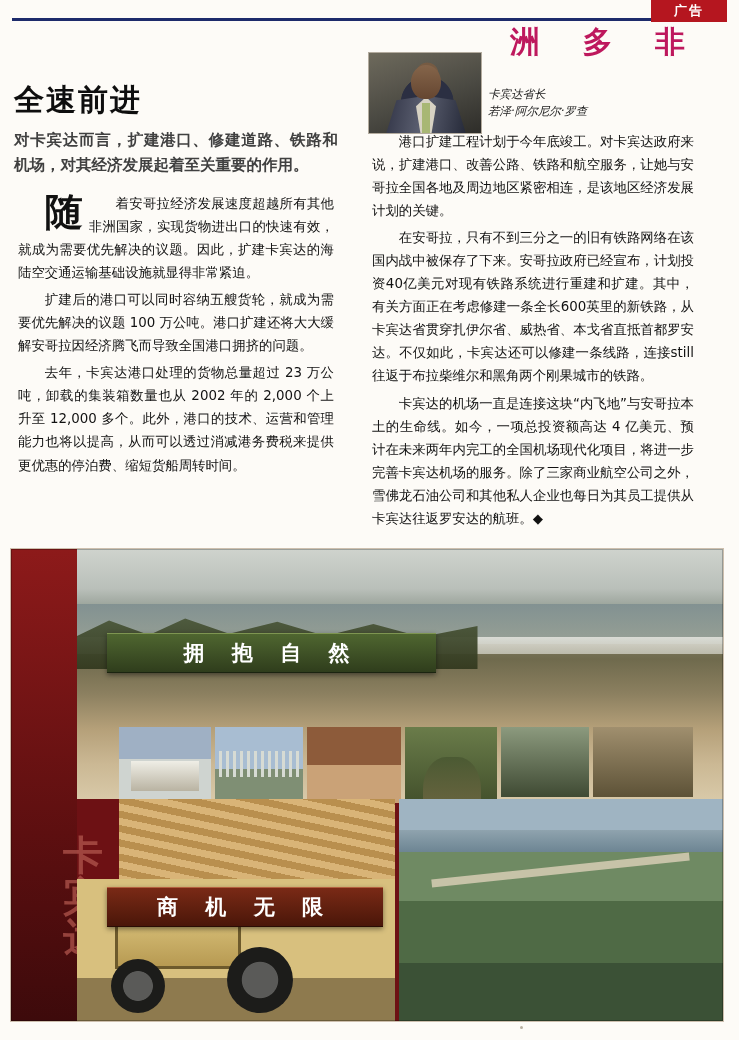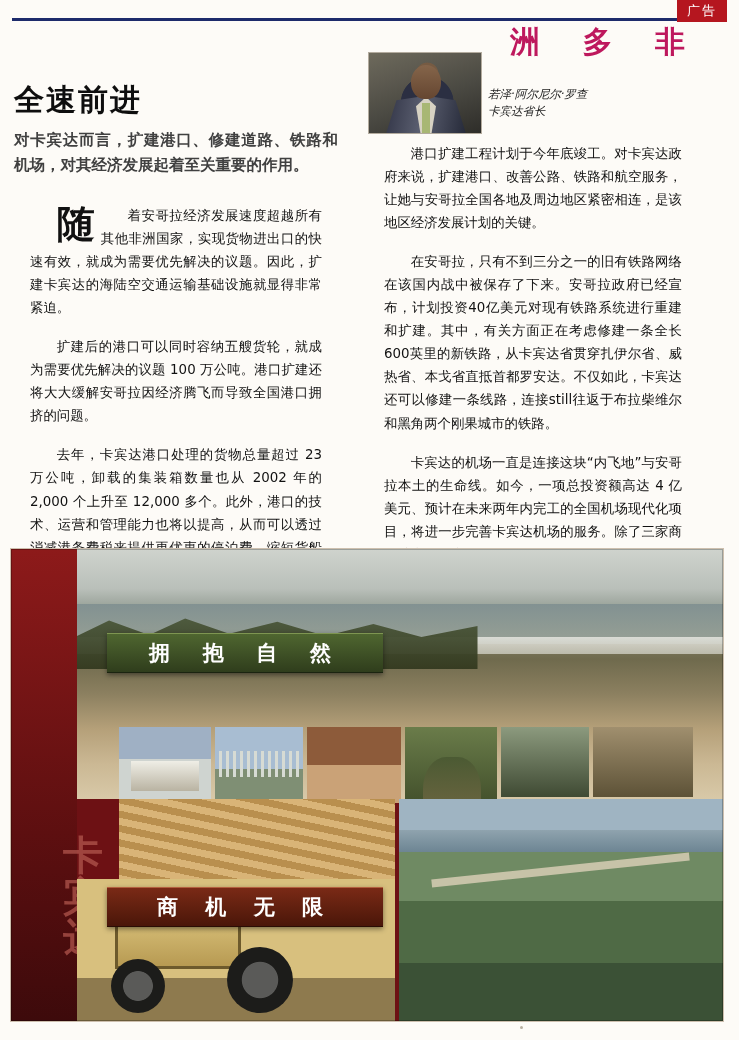--- a/index.html
+++ b/index.html
@@ -24,26 +24,26 @@
   .top-rule {
     position: absolute;
     left: 12px; right: 12px; top: 18px;
     height: 3px;
     background: #1d2b6b;
   }
   .ad-tab {
     position: absolute;
     right: 12px;
     top: 0px;
-    width: 50px;
+    width: 76px;
     height: 22px;
     background: #b5161f;
     color: #ffffff;
     font-size: 13px;
-    font-weight: normal;
+    font-weight: bold;
     letter-spacing: 2px;
     display: flex;
     align-items: center;
     justify-content: center;
   }
   .ghost-title {
     position: absolute;
     right: 38px;
     top: 22px;
     font-size: 30px;
@@ -135,21 +135,21 @@
   }
 
   
   .col {
     position: absolute;
     font-size: 13.4px;
     line-height: 1.72;
     color: #111;
     text-align: justify;
   }
-  .col p { margin: 16px; text-indent: 2em; }
+  .col p { margin: 4px; text-indent: 2em; }
   .col-left  { left: 14px;  top: 188px; width: 324px; }
   .col-right { left: 368px; top: 126px; width: 330px; }
 
   .dropcap-block {
     position: relative;
     min-height: 56px;
   }
   .dropcap {
     float: left;
     font-size: 38px;
@@ -224,21 +224,21 @@
     justify-content: center;
     color: #ffffff;
     font-weight: bold;
     letter-spacing: 10px;
     font-size: 21px;
     background: linear-gradient(180deg,#4f6630,#2f3d1c);
     border-top: 1px solid #7e9551;
     border-bottom: 1px solid #1b2410;
     box-shadow: 0 2px 5px rgba(0,0,0,.45);
   }
-  .ribbon-1 { left: 96px; top: 84px; width: 276px; height: 38px; font-family: Liberation Mono, monospace; }
+  .ribbon-1 { left: 96px; top: 84px; width: 329px; height: 38px; }
   .ribbon-2 {
     left: 96px; top: 338px; width: 276px; height: 38px;
     background: linear-gradient(180deg,#7a2a16,#4a1609);
     border-top: 1px solid #a9people;
     border-top-color: #b3603f;
     border-bottom: 1px solid #2a0c04;
   }
 
   .thumbs { position: absolute; left: 108px; top: 178px; }
   .t { position: absolute; overflow: hidden; }
@@ -333,22 +333,22 @@
   <div class="portrait-wrap">
     <div class="portrait">
       <div class="suit"></div>
       <div class="shirt"></div>
       <div class="tie"></div>
       <div class="face"></div>
     </div>
   </div>
 
   <div class="caption">
+    <div>卡宾达省长</div>
     <div>若泽·阿尔尼尔·罗查</div>
-    <div>卡宾达省长</div>
   </div>
 
   <div class="col col-left">
     <p class="dropcap-block">
       <span class="dropcap">随</span>
       <span>着安哥拉经济发展速度超越所有其他非洲国家，实现货物进出口的快速有效，就成为需要优先解决的议题。因此，扩建卡宾达的海陆空交通运输基础设施就显得非常紧迫。</span>
     </p>
     <p>扩建后的港口可以同时容纳五艘货轮，就成为需要优先解决的议题 100 万公吨。港口扩建还将大大缓解安哥拉因经济腾飞而导致全国港口拥挤的问题。</p>
     <p>去年，卡宾达港口处理的货物总量超过 23 万公吨，卸载的集装箱数量也从 2002 年的 2,000 个上升至 12,000 多个。此外，港口的技术、运营和管理能力也将以提高，从而可以透过消减港务费税来提供更优惠的停泊费、缩短货船周转时间。</p>
   </div>

